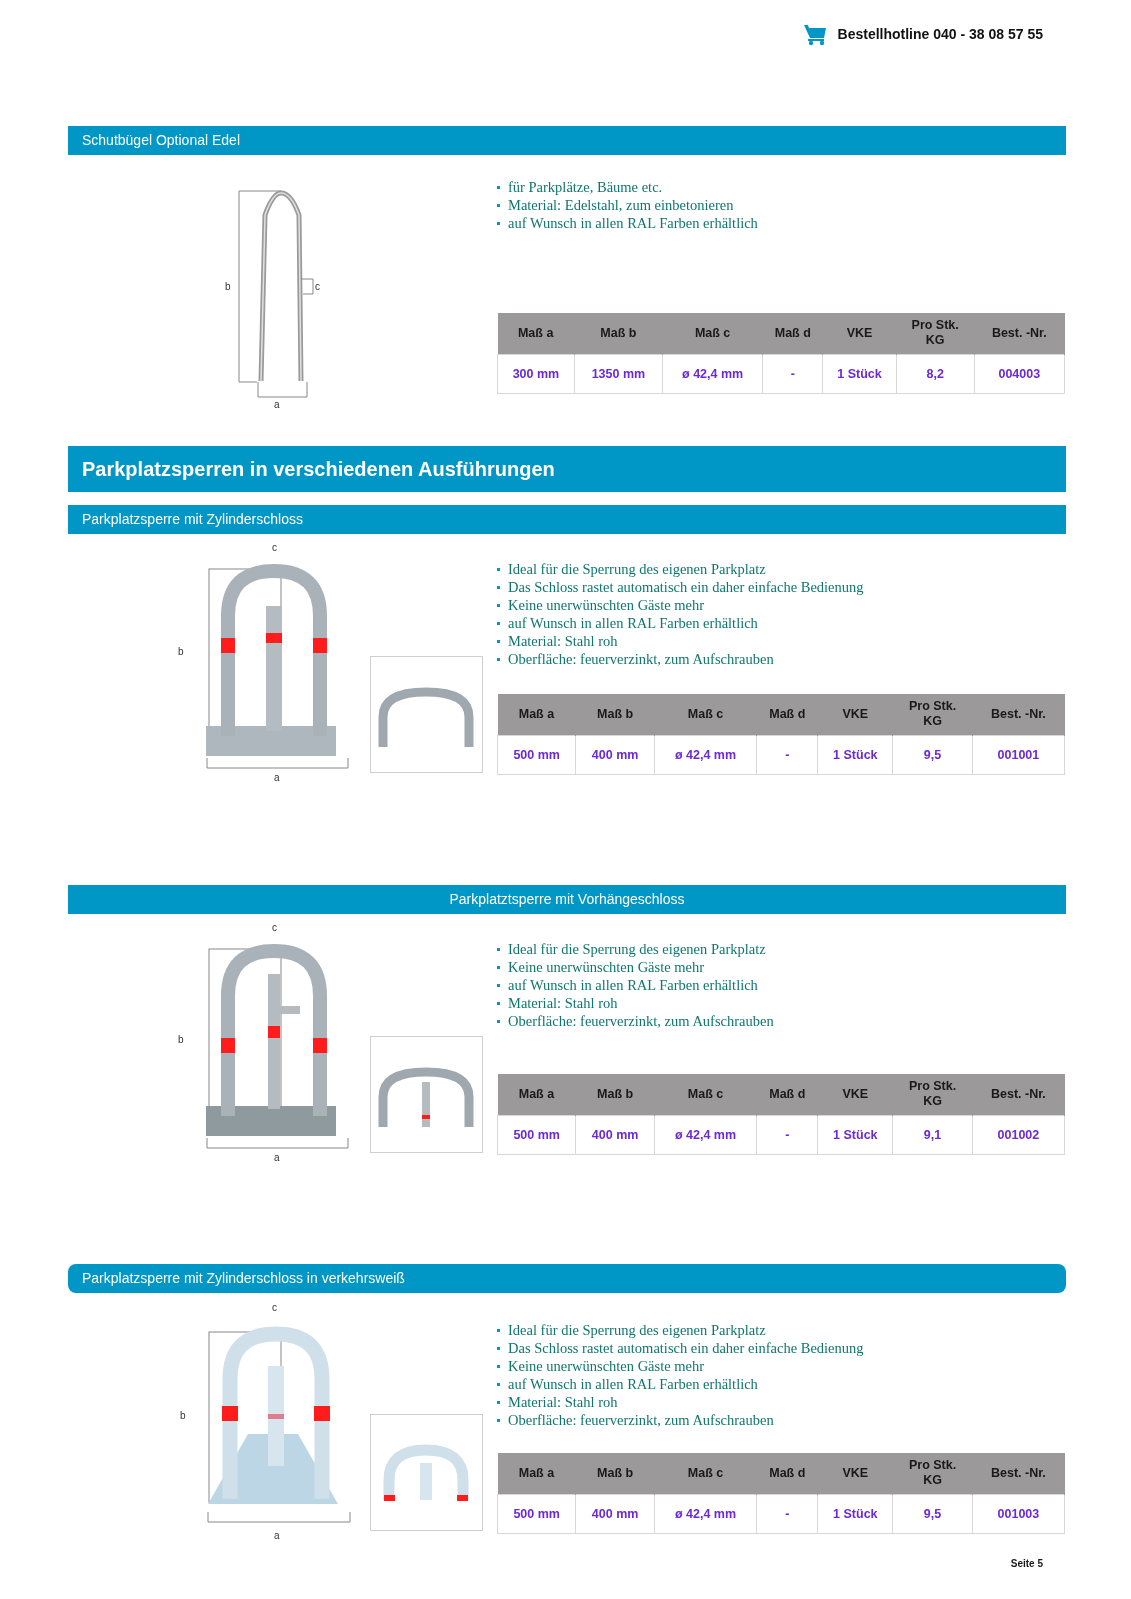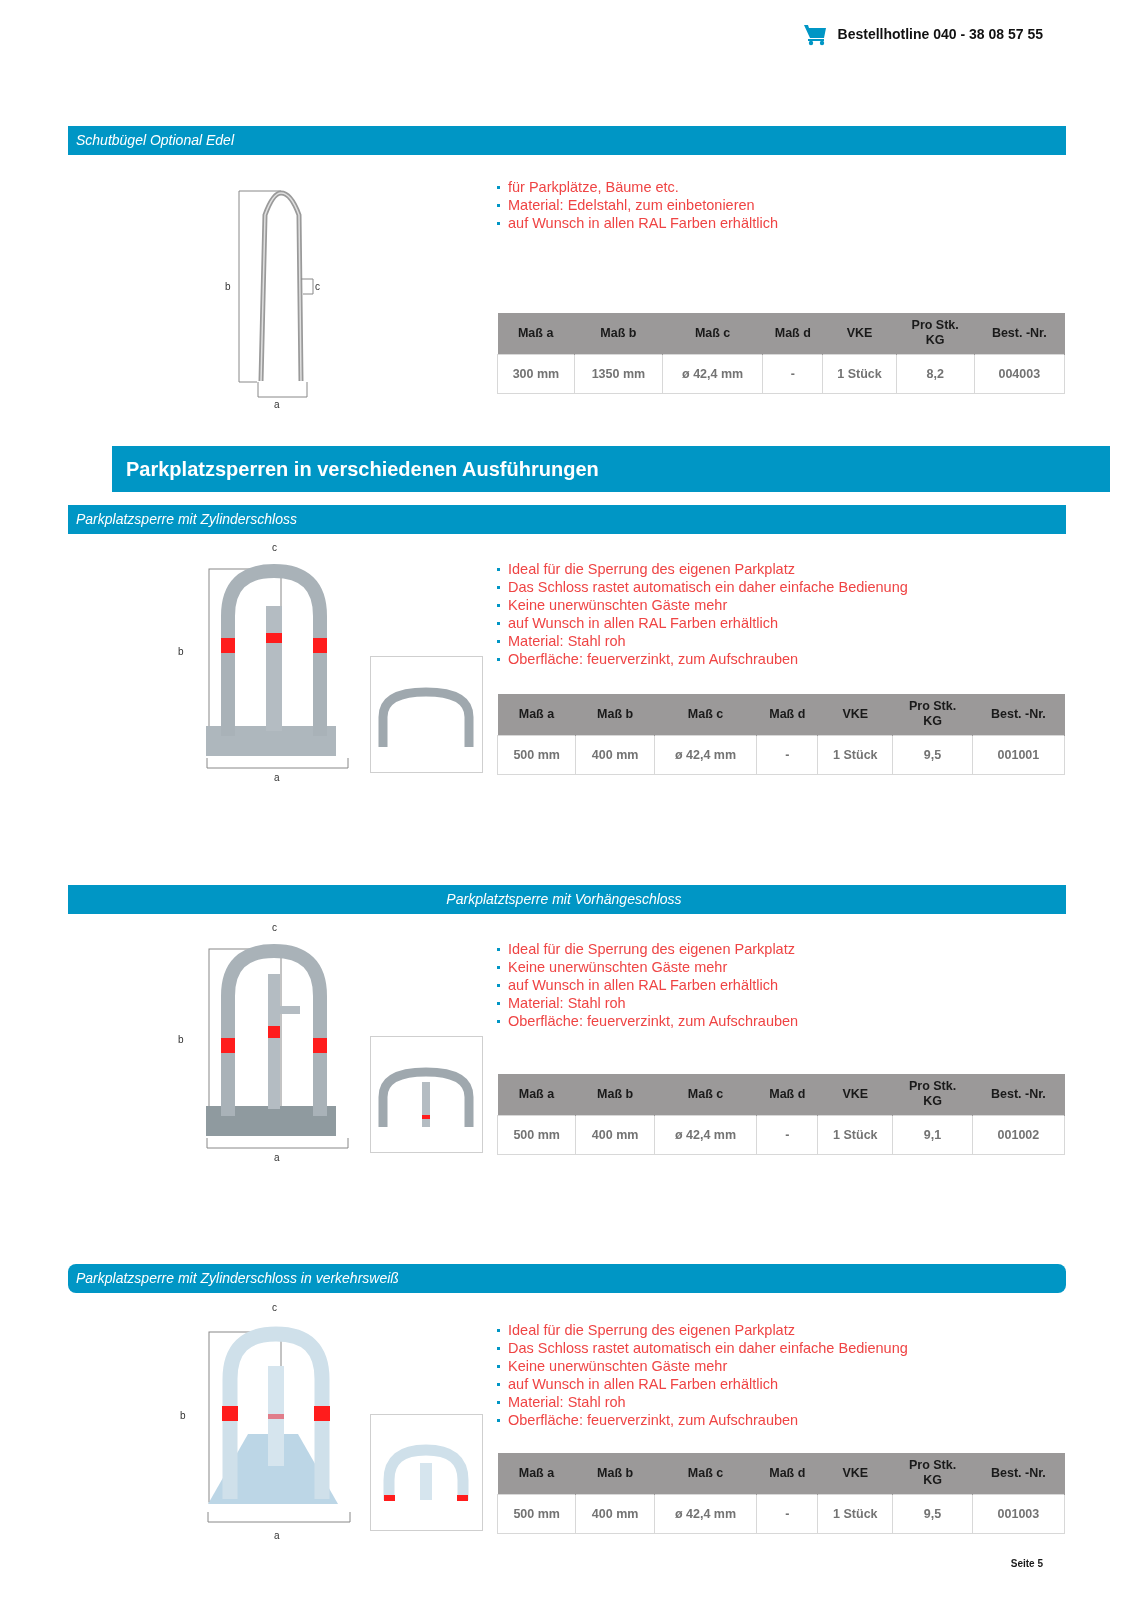--- a/index.html
+++ b/index.html
@@ -10,37 +10,37 @@
   }
   .hotline {
     position: absolute; top: 20px; right: 88px; height: 28px;
     display: flex; align-items: center; gap: 10px;
     font-weight: bold; font-size: 14px; color: #111;
   }
   .hotline svg { width: 26px; height: 26px; }
   .bar {
     position: absolute; left: 68px; width: 998px; background: #0096c5; color: #fff;
   }
-  .bar.sub { height: 29px; font-size: 14px; padding: 6px 14px 0 8px; font-style: italic; }
+  .bar.sub { height: 29px; font-size: 14px; padding: 6px 14px 0 14px; }
   .bar.main { height: 46px; font-size: 20px; font-weight: bold; padding: 12px 14px 0 14px; }
-  .features { position: absolute; left: 497px; font-size: 14.5px; line-height: 18px; color: #ef4444; list-style: none; }
+  .features { position: absolute; left: 497px; font-size: 14.5px; line-height: 18px; color: #0f766e; list-style: none; font-family: Liberation Serif, serif; }
   .features li { position: relative; padding-left: 11px; white-space: nowrap; }
   .features li::before {
     content: ""; position: absolute; left: 0; top: 8px; width: 3px; height: 3px; background: #0096c5;
   }
   table.spec {
     position: absolute; left: 497px; width: 568px; border-collapse: collapse;
     font-size: 12.5px; font-weight: bold; text-align: center;
   }
   table.spec th {
     background: #9b9999; color: #1a1a1a; height: 41px; font-weight: bold;
     border-right: 1px solid #9b9999; line-height: 15px;
   }
   table.spec td {
-    height: 39px; border: 1px solid #d8d8d8; background: #fff; color: #737373;
+    height: 39px; border: 1px solid #d8d8d8; background: #fff; color: #6d28d9;
   }
   .figure { position: absolute; }
   .dimlabel { position: absolute; font-size: 10px; color: #333; }
   .thumb { position: absolute; border: 1px solid #cfcfcf; background: #fff; }
   .page-num { position: absolute; right: 88px; top: 1558px; font-weight: bold; font-size: 10px; }
 </style>
 </head>
 <body>
 
 <div class="hotline">
@@ -89,21 +89,21 @@
     <td>1350 mm</td>
     <td>ø 42,4 mm</td>
     <td>-</td>
     <td>1 Stück</td>
     <td>8,2</td>
     <td>004003</td>
   </tr>
 </tbody>
   </table>
 
-<div class="bar main" style="top:446px;margin-left:44px;">Parkplatzsperren in verschiedenen Ausführungen</div>
+<div class="bar main" style="top:446px;">Parkplatzsperren in verschiedenen Ausführungen</div>
 
 <div class="bar sub" style="top:505px;">Parkplatzsperre mit Zylinderschloss</div>
 <div class="figure" style="left:178px;top:546px;width:190px;height:240px;">
   <svg width="190" height="240" viewBox="0 0 190 240">
     <rect x="31" y="23" width="72" height="170" fill="none" stroke="#888" stroke-width="1"></rect>
     <rect x="28" y="180" width="130" height="30" fill="#aeb7bd"></rect>
     <path d="M50,190 L50,70 Q50,25 96,25 Q142,25 142,70 L142,190" fill="none" stroke="#a9b2b8" stroke-width="14"></path>
     <rect x="88" y="60" width="16" height="125" fill="#b4bcc2"></rect>
     <rect x="43" y="92" width="14" height="15" fill="#ff1c1c"></rect>
     <rect x="135" y="92" width="14" height="15" fill="#ff1c1c"></rect>

